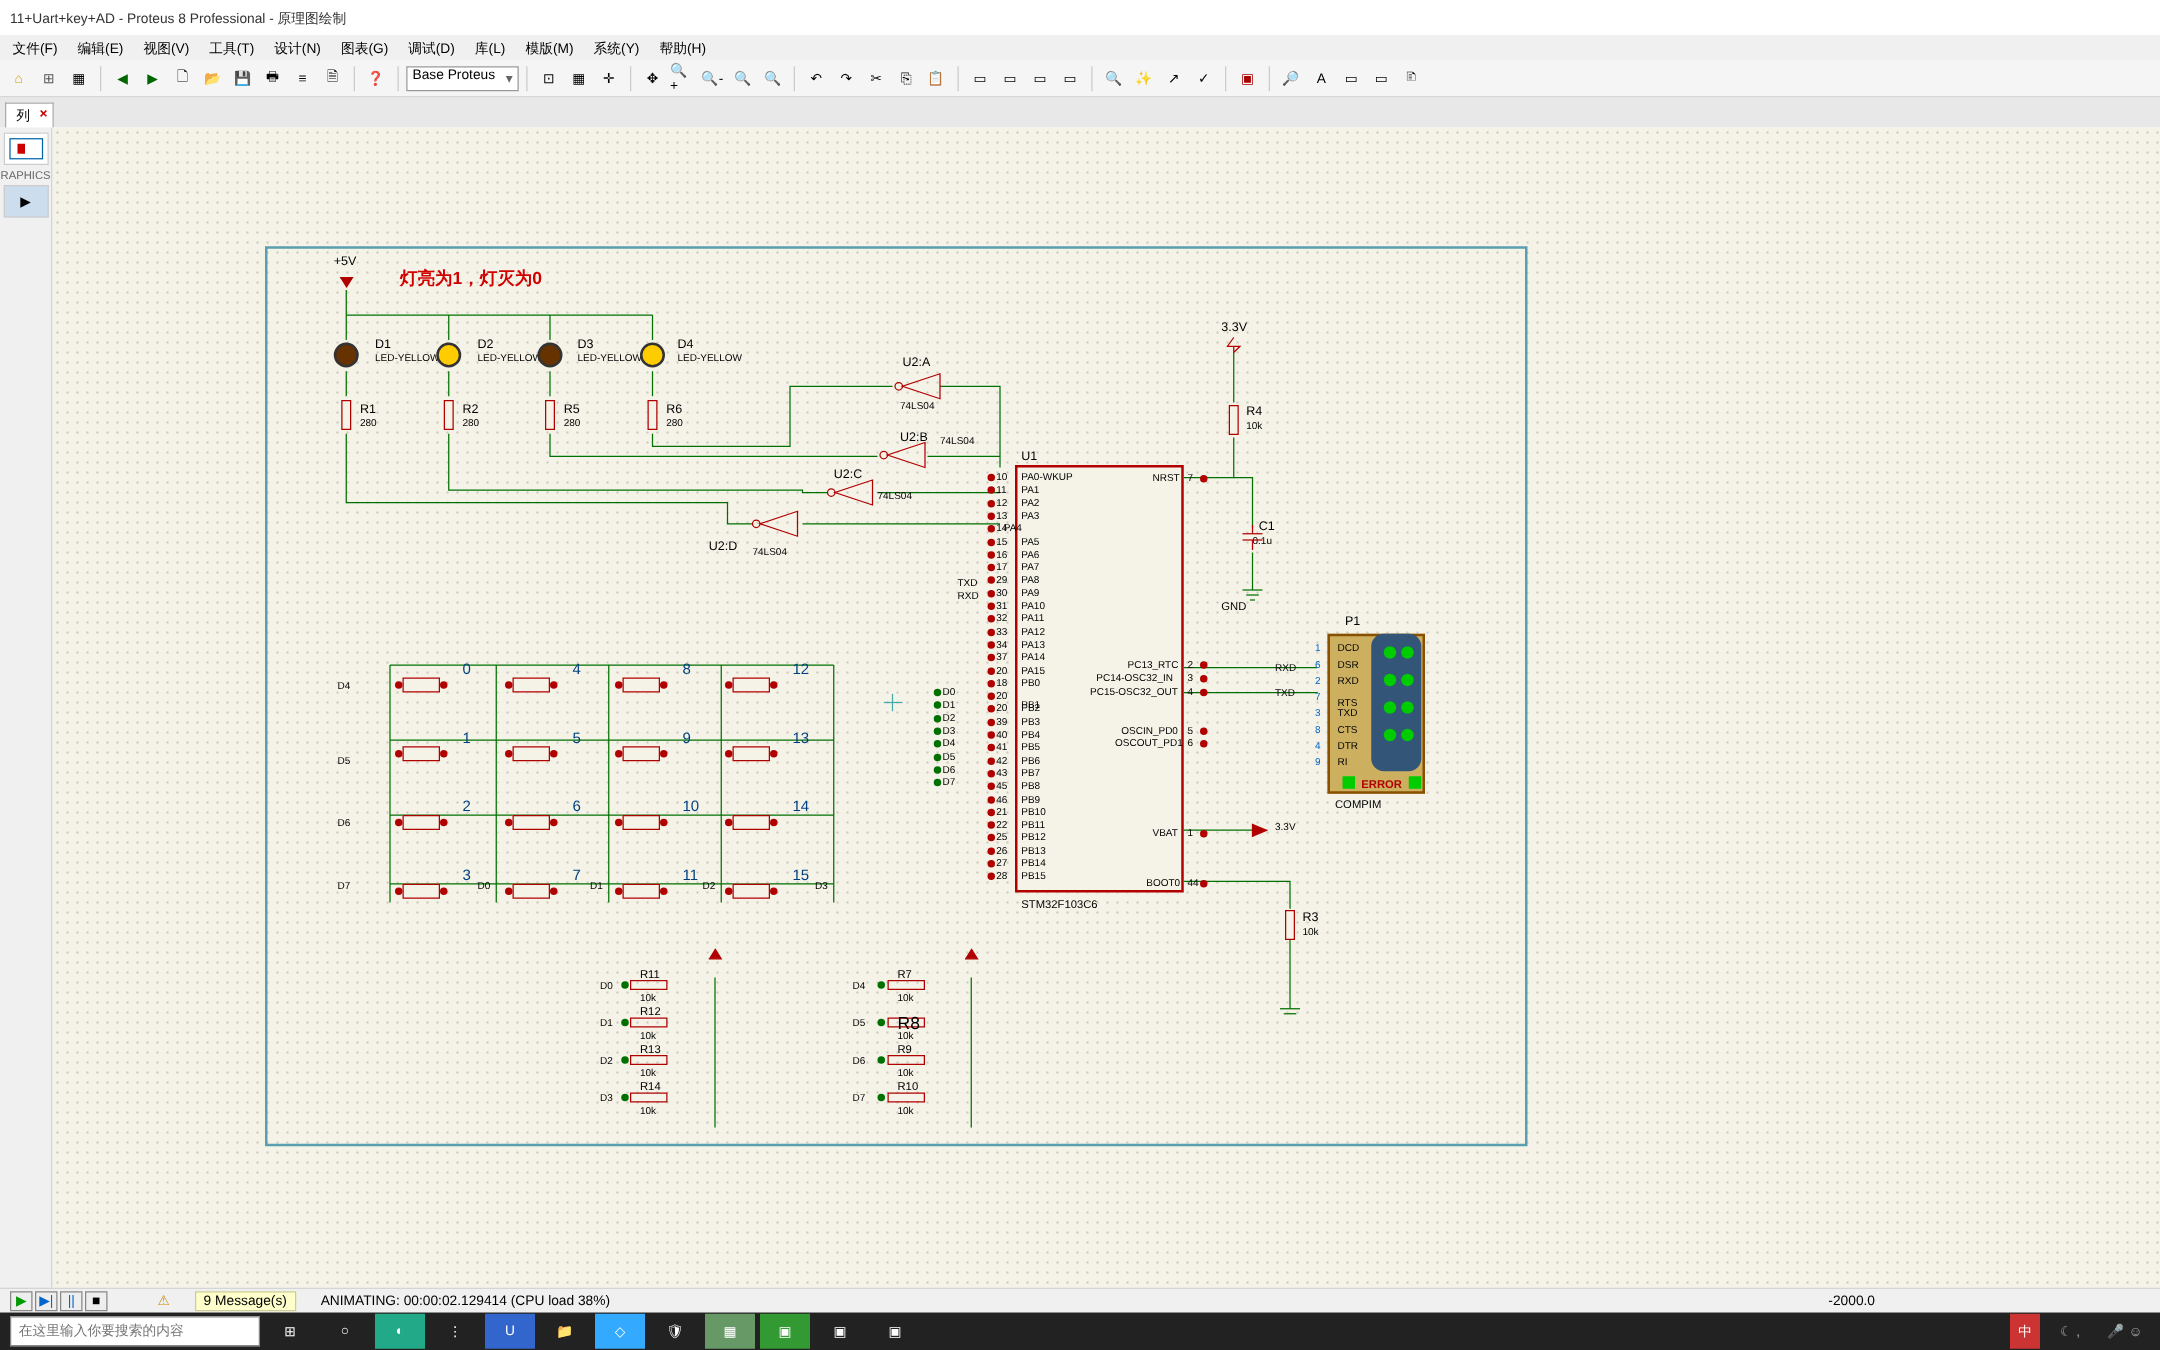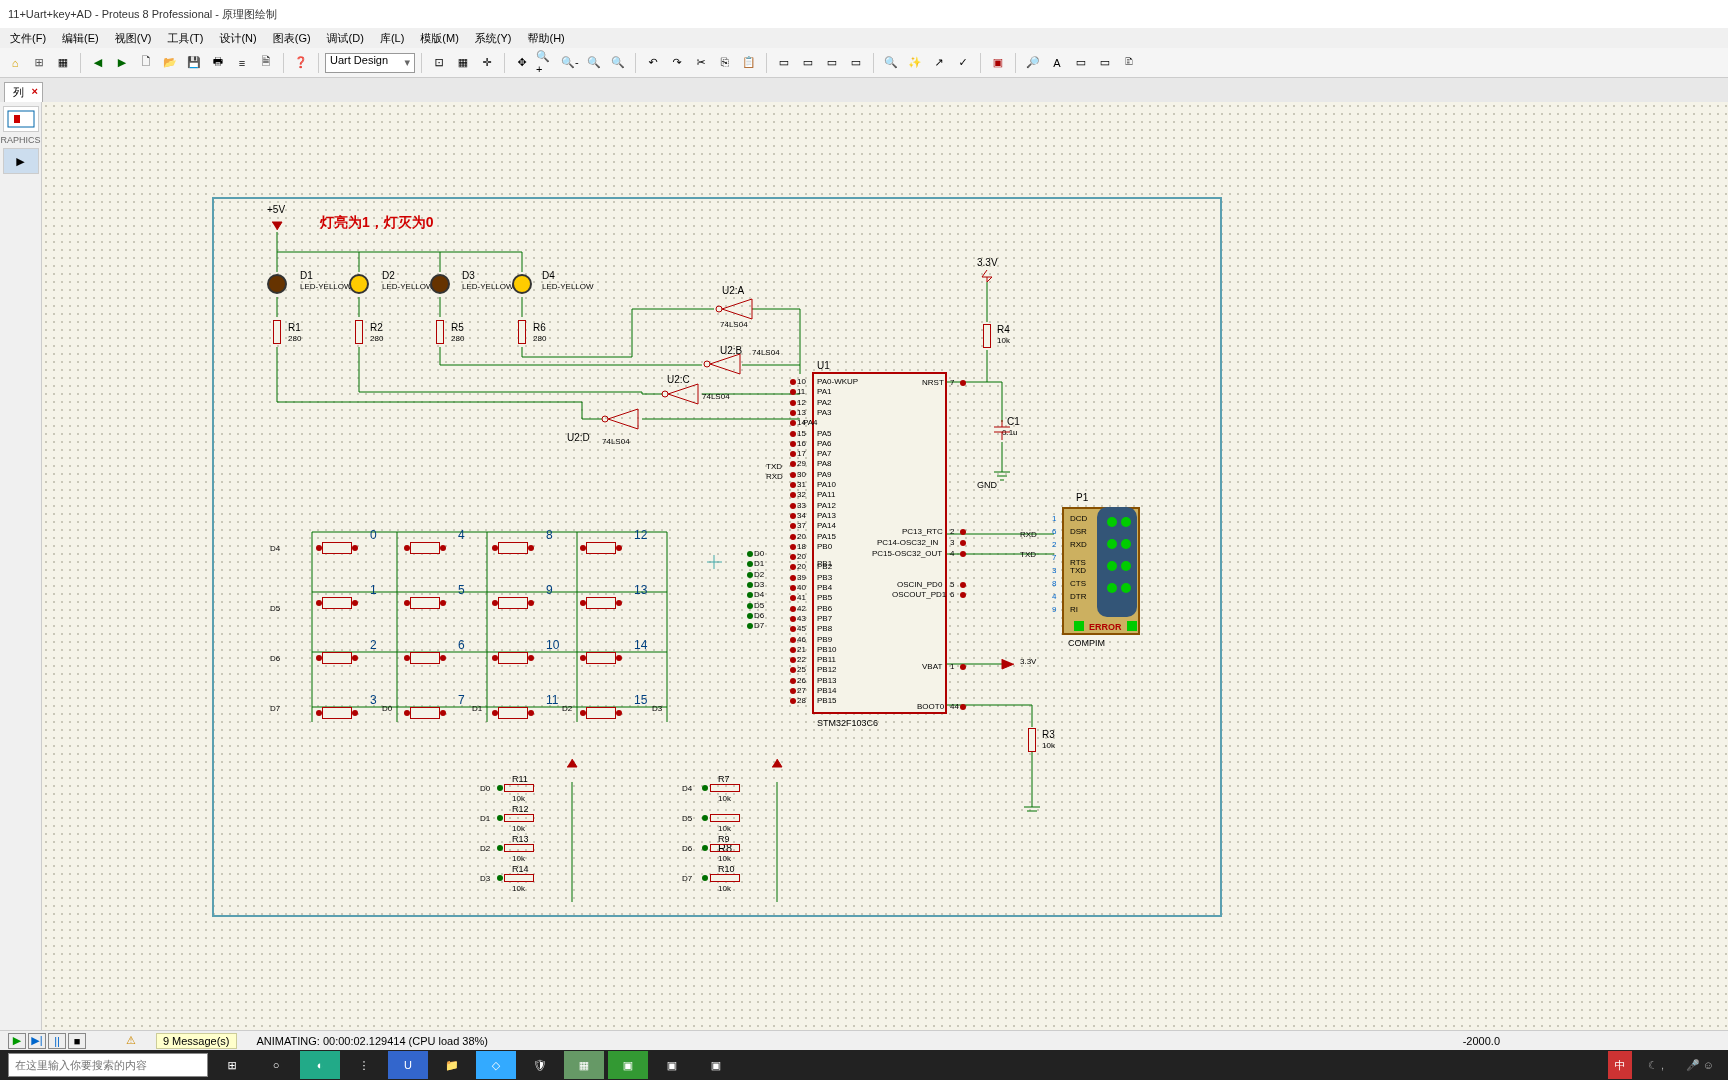--- a/index.html
+++ b/index.html
@@ -72,21 +72,21 @@
   <span class="tb-btn" style="color:#060">▶</span>
   <span class="tb-btn">🗋</span>
   <span class="tb-btn">📂</span>
   <span class="tb-btn">💾</span>
   <span class="tb-btn">🖶</span>
   <span class="tb-btn">≡</span>
   <span class="tb-btn">🗎</span>
   <span class="tb-sep"></span>
   <span class="tb-btn" style="color:#06c">❓</span>
   <span class="tb-sep"></span>
-  <span class="tb-combo"><span>Uart Design</span></span>
+  <span class="tb-combo"><span>Base Proteus</span></span>
   <span class="tb-sep"></span>
   <span class="tb-btn">⊡</span>
   <span class="tb-btn">▦</span>
   <span class="tb-btn">✛</span>
   <span class="tb-sep"></span>
   <span class="tb-btn">✥</span>
   <span class="tb-btn">🔍+</span>
   <span class="tb-btn">🔍-</span>
   <span class="tb-btn">🔍</span>
   <span class="tb-btn">🔍</span>
@@ -561,21 +561,21 @@
      <span class="sch-pin" style="left:455px;top:773px;background:#007000"></span>
       </div>
     <div id="pulldowns-right">
         <span class="sch-text" style="left:640px;top:682px;font-size:8px">D4</span>
      <div style="position:absolute;left:668px;top:682px;width:30px;height:8px;border:1px solid #b00000"></div>
      <span class="sch-text" style="left:676px;top:672px;font-size:9px">R7</span>
      <span class="sch-text" style="left:676px;top:692px;font-size:8px">10k</span>
      <span class="sch-pin" style="left:660px;top:683px;background:#007000"></span>
         <span class="sch-text" style="left:640px;top:712px;font-size:8px">D5</span>
      <div style="position:absolute;left:668px;top:712px;width:30px;height:8px;border:1px solid #b00000"></div>
-     <span class="sch-text" style="left:676px;top:740px;font-size:11px">R8</span>
+     <span class="sch-text" style="left:676px;top:708px;font-size:14px">R8</span>
      <span class="sch-text" style="left:676px;top:722px;font-size:8px">10k</span>
      <span class="sch-pin" style="left:660px;top:713px;background:#007000"></span>
         <span class="sch-text" style="left:640px;top:742px;font-size:8px">D6</span>
      <div style="position:absolute;left:668px;top:742px;width:30px;height:8px;border:1px solid #b00000"></div>
      <span class="sch-text" style="left:676px;top:732px;font-size:9px">R9</span>
      <span class="sch-text" style="left:676px;top:752px;font-size:8px">10k</span>
      <span class="sch-pin" style="left:660px;top:743px;background:#007000"></span>
         <span class="sch-text" style="left:640px;top:772px;font-size:8px">D7</span>
      <div style="position:absolute;left:668px;top:772px;width:30px;height:8px;border:1px solid #b00000"></div>
      <span class="sch-text" style="left:676px;top:762px;font-size:9px">R10</span>

